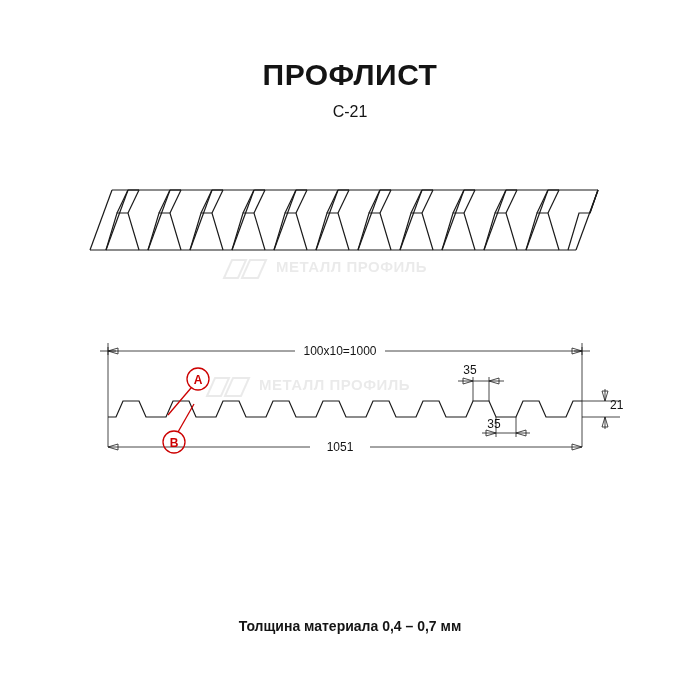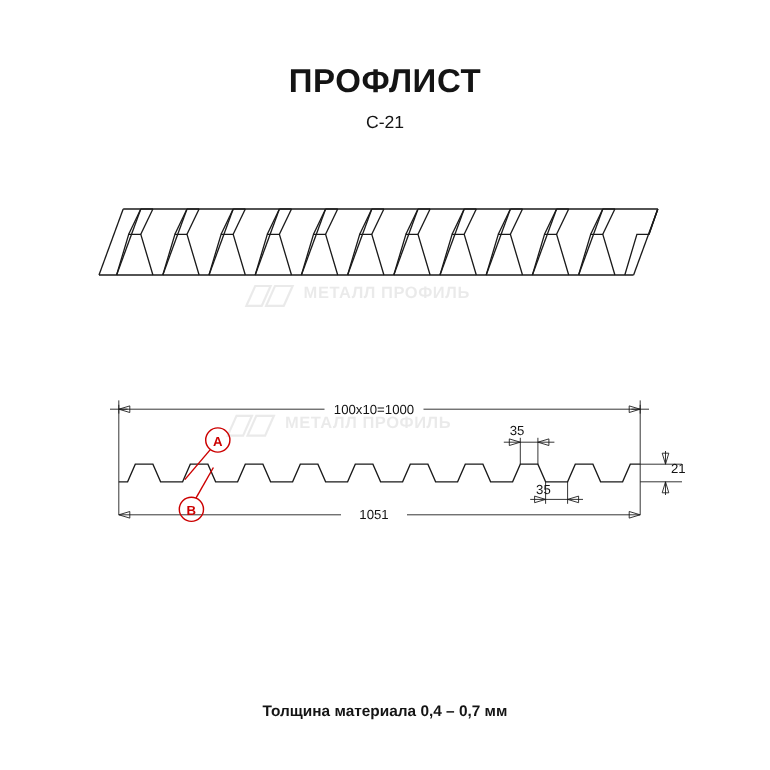--- a/index.html
+++ b/index.html
@@ -43,32 +43,31 @@
   }
   .footer-note {
     position: absolute;
     top: 618px;
     left: 0;
     width: 700px;
     text-align: center;
     font-size: 14px;
     font-weight: bold;
     color: #141414;
-    margin-top: 20px;
   }
   .iso-wrap {
     position: absolute;
     top: 150px;
     left: 90px;
     width: 530px;
     height: 130px;
   }
   .draw-wrap {
     position: absolute;
-    top: 350px;
+    top: 329px;
     left: 90px;
     width: 540px;
     height: 140px;
   }
   .watermark {
     position: absolute;
     pointer-events: none;
     user-select: none;
     opacity: 0.20;
   }

